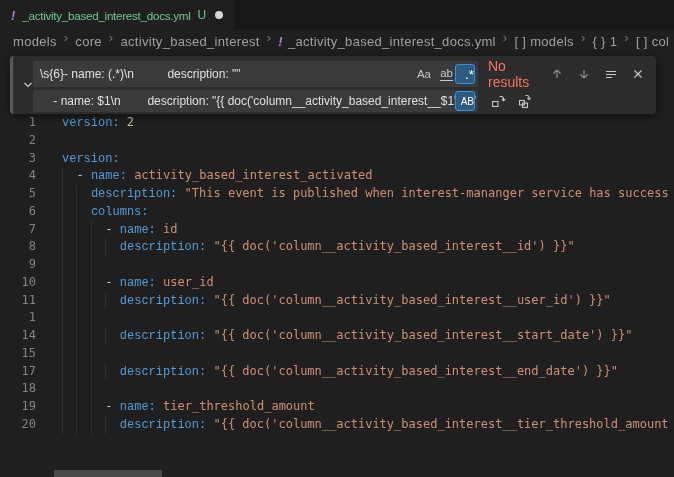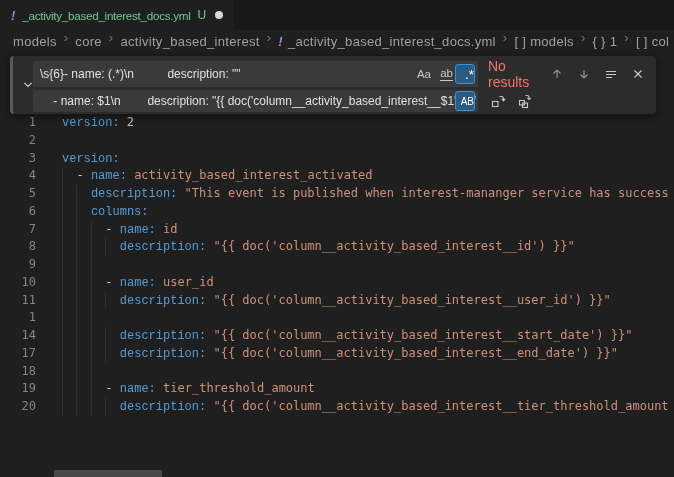--- a/index.html
+++ b/index.html
@@ -107,20 +107,21 @@
       <div class="code-row"><span class="gutter">4</span><span class="lcontent"><span class="guide" style="left: 0px;"></span><span class="tok-p">  - </span><span class="tok-k">name:</span><span class="tok-s"> activity_based_interest_activated</span></span></div>
       <div class="code-row"><span class="gutter">5</span><span class="lcontent"><span class="guide" style="left: 0px;"></span><span class="guide" style="left: 14.4506px;"></span><span class="tok-p">    </span><span class="tok-k">description:</span><span class="tok-s"> "This event is published when interest-mananger service has success</span></span></div>
       <div class="code-row"><span class="gutter">6</span><span class="lcontent"><span class="guide" style="left: 0px;"></span><span class="guide" style="left: 14.4506px;"></span><span class="tok-p">    </span><span class="tok-k">columns:</span></span></div>
       <div class="code-row"><span class="gutter">7</span><span class="lcontent"><span class="guide" style="left: 0px;"></span><span class="guide" style="left: 14.4506px;"></span><span class="guide" style="left: 28.9012px;"></span><span class="tok-p">      - </span><span class="tok-k">name:</span><span class="tok-s"> id</span></span></div>
       <div class="code-row"><span class="gutter">8</span><span class="lcontent"><span class="guide" style="left: 0px;"></span><span class="guide" style="left: 14.4506px;"></span><span class="guide" style="left: 28.9012px;"></span><span class="guide" style="left: 43.3518px;"></span><span class="tok-p">        </span><span class="tok-k">description:</span><span class="tok-s"> "{{ doc('column__activity_based_interest__id') }}"</span></span></div>
       <div class="code-row"><span class="gutter">9</span><span class="lcontent"><span class="guide" style="left: 0px;"></span><span class="guide" style="left: 14.4506px;"></span><span class="guide" style="left: 28.9012px;"></span></span></div>
       <div class="code-row"><span class="gutter">10</span><span class="lcontent"><span class="guide" style="left: 0px;"></span><span class="guide" style="left: 14.4506px;"></span><span class="guide" style="left: 28.9012px;"></span><span class="tok-p">      - </span><span class="tok-k">name:</span><span class="tok-s"> user_id</span></span></div>
       <div class="code-row"><span class="gutter">11</span><span class="lcontent"><span class="guide" style="left: 0px;"></span><span class="guide" style="left: 14.4506px;"></span><span class="guide" style="left: 28.9012px;"></span><span class="guide" style="left: 43.3518px;"></span><span class="tok-p">        </span><span class="tok-k">description:</span><span class="tok-s"> "{{ doc('column__activity_based_interest__user_id') }}"</span></span></div>
       <div class="code-row"><span class="gutter">1</span><span class="lcontent"><span class="guide" style="left: 0px;"></span><span class="guide" style="left: 14.4506px;"></span><span class="guide" style="left: 28.9012px;"></span></span></div>
       <div class="code-row"><span class="gutter">14</span><span class="lcontent"><span class="guide" style="left: 0px;"></span><span class="guide" style="left: 14.4506px;"></span><span class="guide" style="left: 28.9012px;"></span><span class="guide" style="left: 43.3518px;"></span><span class="tok-p">        </span><span class="tok-k">description:</span><span class="tok-s"> "{{ doc('column__activity_based_interest__start_date') }}"</span></span></div>
+      <div class="code-row"><span class="gutter">15</span><span class="lcontent"><span class="guide" style="left: 0px;"></span><span class="guide" style="left: 14.4506px;"></span><span class="guide" style="left: 28.9012px;"></span></span></div>
       <div class="code-row"><span class="gutter">17</span><span class="lcontent"><span class="guide" style="left: 0px;"></span><span class="guide" style="left: 14.4506px;"></span><span class="guide" style="left: 28.9012px;"></span><span class="guide" style="left: 43.3518px;"></span><span class="tok-p">        </span><span class="tok-k">description:</span><span class="tok-s"> "{{ doc('column__activity_based_interest__end_date') }}"</span></span></div>
       <div class="code-row"><span class="gutter">18</span><span class="lcontent"><span class="guide" style="left: 0px;"></span><span class="guide" style="left: 14.4506px;"></span><span class="guide" style="left: 28.9012px;"></span></span></div>
       <div class="code-row"><span class="gutter">19</span><span class="lcontent"><span class="guide" style="left: 0px;"></span><span class="guide" style="left: 14.4506px;"></span><span class="guide" style="left: 28.9012px;"></span><span class="tok-p">      - </span><span class="tok-k">name:</span><span class="tok-s"> tier_threshold_amount</span></span></div>
       <div class="code-row"><span class="gutter">20</span><span class="lcontent"><span class="guide" style="left: 0px;"></span><span class="guide" style="left: 14.4506px;"></span><span class="guide" style="left: 28.9012px;"></span><span class="guide" style="left: 43.3518px;"></span><span class="tok-p">        </span><span class="tok-k">description:</span><span class="tok-s"> "{{ doc('column__activity_based_interest__tier_threshold_amount</span></span></div>
     </div>
   <div class="hthumb"></div>
 
   <div class="find">
     <div class="chev">
       <svg width="12" height="12" viewBox="0 0 12 12">

